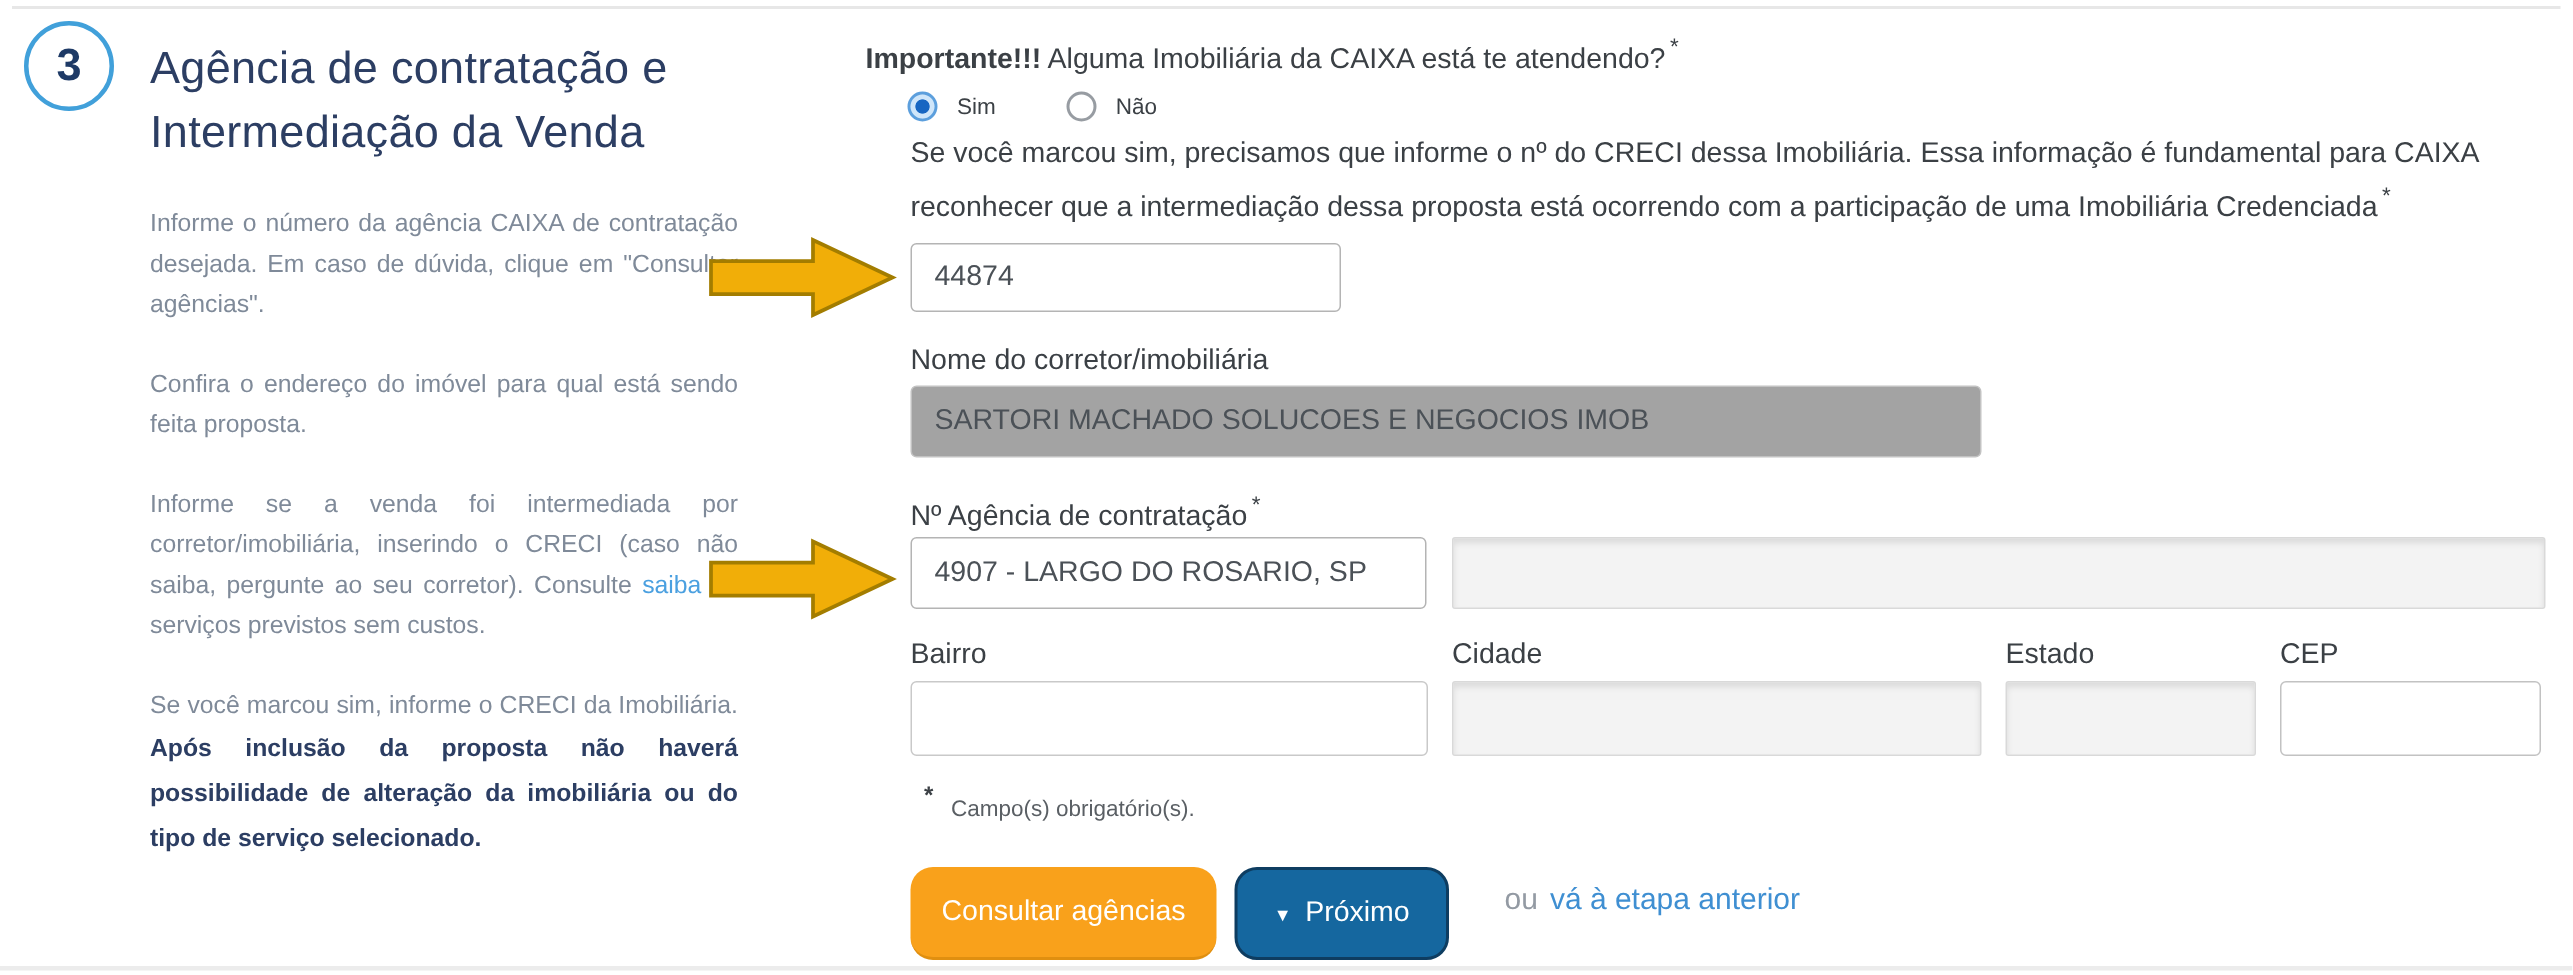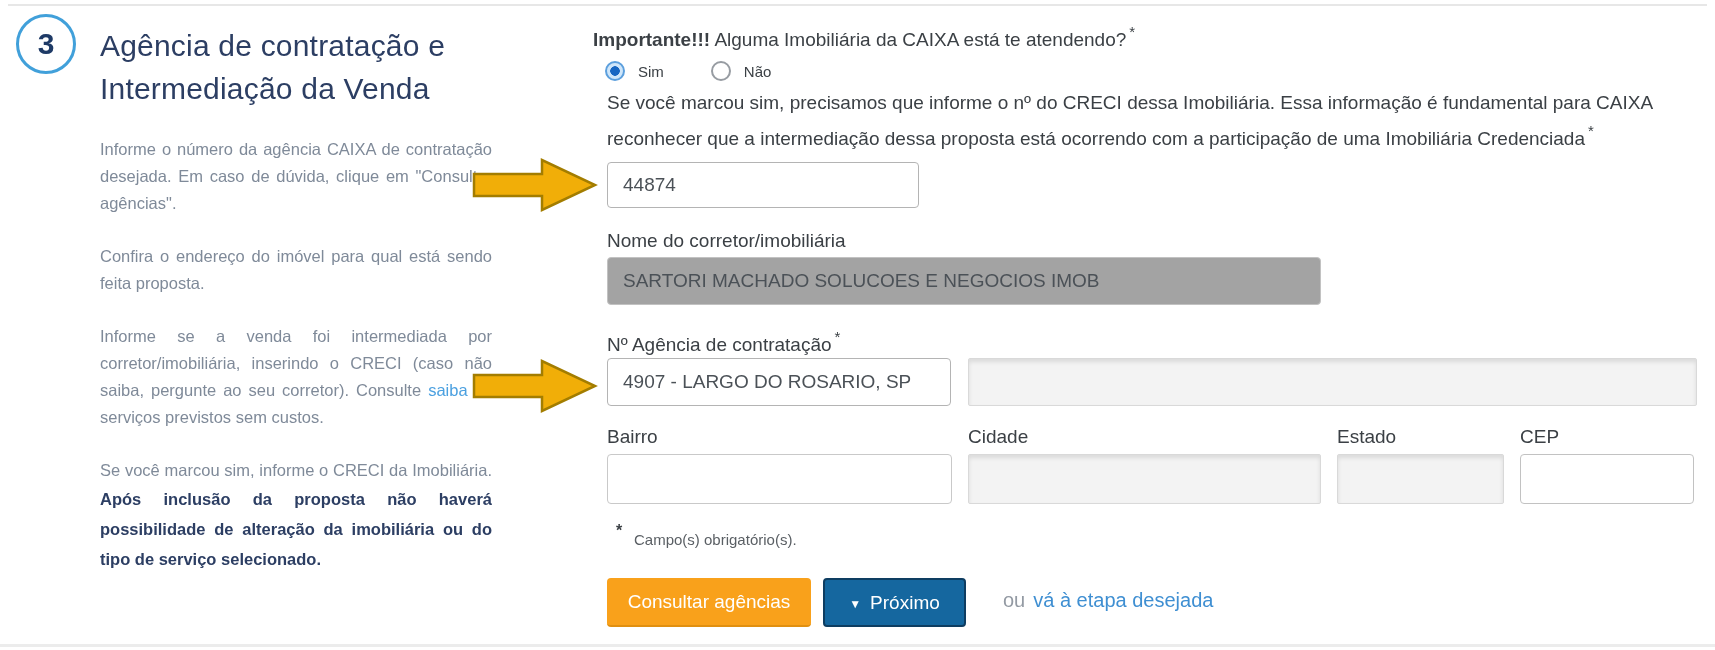--- a/index.html
+++ b/index.html
@@ -23,21 +23,21 @@
     margin:0 0 26px 0;letter-spacing:.2px;
   }
   .para{
     font-size:16.5px;line-height:27px;color:#7f8a99;
     text-align:justify;margin:0 0 26px 0;
   }
   .para .link-inline{color:#4ba0e0;text-decoration:none;cursor:pointer;}
   .para .bold-navy{font-weight:bold;color:#2c3e63;line-height:30px;}
 
   
-  .q-line{position:absolute;left:593px;top:25px;font-size:19px;color:#3b4045;white-space:nowrap;text-align:right;}
+  .q-line{position:absolute;left:577px;top:25px;font-size:19px;color:#3b4045;white-space:nowrap;text-align:right;}
   .q-line b{font-weight:bold;}
   sup.req{font-size:15px;color:#3b4045;position:relative;top:-2px;margin-left:3px;}
 
   .radio-row{position:absolute;left:605px;top:58px;display:flex;align-items:center;
     font-size:15px;color:#3b4045;height:26px;}
   .radio{width:16px;height:16px;border-radius:50%;box-sizing:content-box;flex:none;cursor:pointer;}
   .radio.on{border:2px solid #5c9fdd;background:radial-gradient(circle,#1766c2 0 4.5px,#cfe6fa 5px);}
   .radio.off{border:2px solid #979ca2;background:#fff;}
   .radio-label{margin:0 0 0 13px;cursor:pointer;}
   .radio-gap{width:47px;flex:none;}
@@ -49,41 +49,41 @@
   .inp{
     position:absolute;box-sizing:border-box;font-family:"Liberation Sans",sans-serif;
     font-size:19px;color:#4b5157;padding:0 15px;background:#fff;
     border:1px solid #b4b4b4;border-radius:4px;outline:none;
   }
   .inp.soft{background:#a3a3a3;border-color:#c2c2c2;}
   .inp.disabled{
     background:#f3f3f3;border:1px solid #d9d9d9;border-radius:2px;
     box-shadow:inset 0 3px 4px rgba(0,0,0,.10);
   }
-  #inp-creci{left:607px;top:162px;width:312px;height:46px;}
+  #inp-creci{left:607px;top:162px;width:287px;height:46px;}
   #lbl-nome{left:607px;top:230px;}
   #inp-nome{left:607px;top:257px;width:714px;height:48px;}
   #lbl-agencia{left:607px;top:330px;}
   #inp-agencia{left:607px;top:358px;width:344px;height:48px;}
   #lbl-endereco{left:968px;top:330px;margin-top:39px;}
   #inp-endereco{left:968px;top:358px;width:729px;height:48px;}
   #lbl-bairro{left:607px;top:426px;}
   #inp-bairro{left:607px;top:454px;width:345px;height:50px;border-color:#c9c9c9;}
   #lbl-cidade{left:968px;top:426px;}
   #inp-cidade{left:968px;top:454px;width:353px;height:50px;}
   #lbl-estado{left:1337px;top:426px;}
   #inp-estado{left:1337px;top:454px;width:167px;height:50px;}
   #lbl-cep{left:1520px;top:426px;}
   #inp-cep{left:1520px;top:454px;width:174px;height:50px;border-color:#c2c2c2;}
 
   .req-star{position:absolute;left:616px;top:522px;font-size:16px;color:#3b4045;font-weight:bold;}
   .req-note{position:absolute;left:634px;top:531px;font-size:15px;color:#5a5f64;}
 
   .btn{
-    position:absolute;top:578px;height:49px;border:none;border-radius:4px;
+    position:absolute;top:578px;height:62px;border:none;border-radius:15px;
     font-family:"Liberation Sans",sans-serif;font-size:19px;color:#ffffff;
     display:flex;align-items:center;justify-content:center;cursor:pointer;box-sizing:border-box;
   }
   .btn-orange{left:607px;width:204px;background:#f9a11b;border-bottom:2px solid #e08f10;}
   .btn-blue{left:823px;width:143px;background:#15679f;border:2px solid #0e3d61;}
   .btn-blue .caret{font-size:12px;margin-right:9px;position:relative;top:1px;}
   .or-row{position:absolute;left:1003px;top:589px;font-size:20px;white-space:nowrap;}
   .or-word{color:#939aa3;}
   .prev-link{color:#3f8fd2;text-decoration:none;margin-left:8px;cursor:pointer;}
 
@@ -146,21 +146,21 @@
 <span class="req-star">*</span>
 <span class="req-note">Campo(s) obrigatório(s).</span>
 
 <button class="btn btn-orange">
     <span>Consultar agências</span>
   </button>
 <button class="btn btn-blue">
     <span class="caret">▼</span>
     <span>Próximo</span>
   </button>
-<div class="or-row"><span class="or-word">ou</span><a class="prev-link">vá à etapa desejada</a></div>
+<div class="or-row"><span class="or-word">ou</span><a class="prev-link">vá à etapa anterior</a></div>
 
 <svg class="arrow" id="arrow-1" viewBox="0 0 126 56">
   <polygon points="2,17 70,17 70,3 123,28 70,53 70,39 2,39" fill="#f1ae08" stroke="#a37d00" stroke-width="2.5" stroke-linejoin="miter"></polygon>
 </svg>
 <svg class="arrow" id="arrow-2" viewBox="0 0 126 56">
   <polygon points="2,17 70,17 70,3 123,28 70,53 70,39 2,39" fill="#f1ae08" stroke="#a37d00" stroke-width="2.5" stroke-linejoin="miter"></polygon>
 </svg>
 
 <div class="hr-bottom"></div>
 

